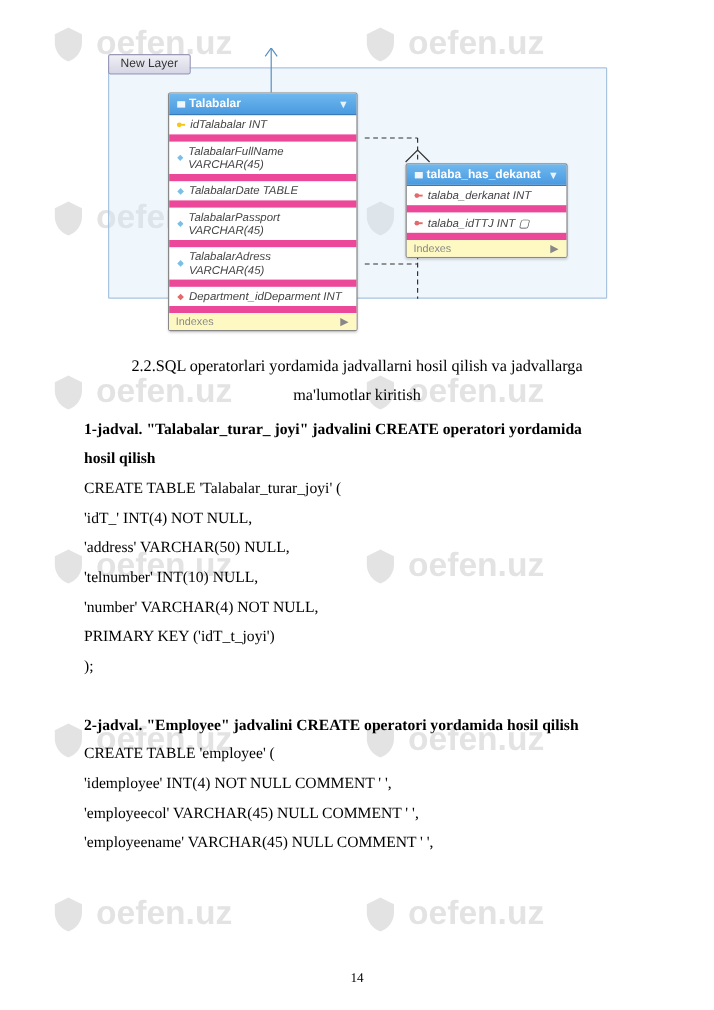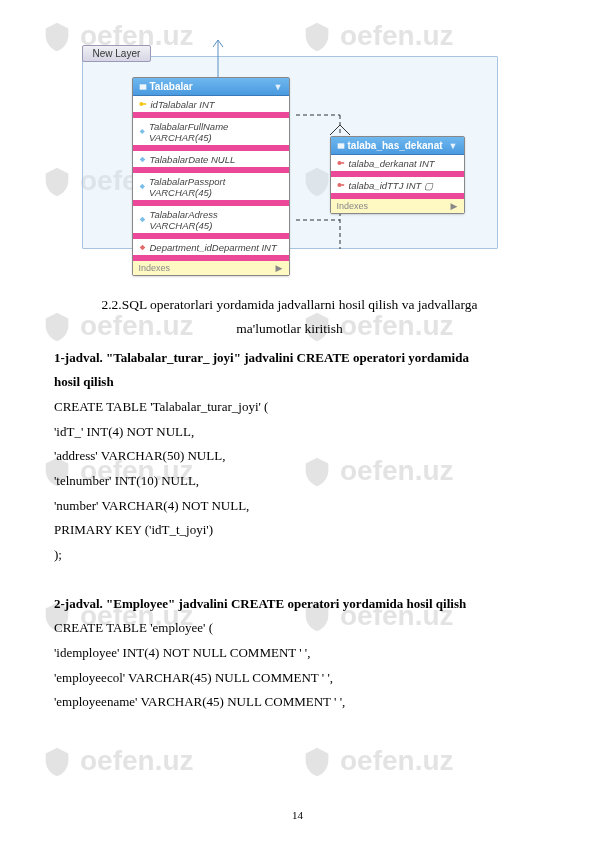--- a/index.html
+++ b/index.html
@@ -26,21 +26,21 @@
       font-size: 28px;
       font-weight: 600;
       color: #d8d8d8;
       opacity: 0.7;
       white-space: nowrap;
     }
     .wm svg { width: 34px; height: 34px; margin-right: 6px; }
     .content {
       position: relative;
       z-index: 2;
-      padding: 40px 70px 0 54px;
+      padding: 40px 70px 0 70px;
     }
     .diagram-box {
       margin: 0 auto 40px auto;
       width: 440px;
       height: 215px;
       position: relative;
     }
     .svg-holder { position: absolute; inset: 0; }
     .layer-tab {
       position: absolute;
@@ -244,21 +244,21 @@
       <div class="table-row">
           <svg class="icon-dia" viewBox="0 0 10 10">
             <polygon points="5,1 9,5 5,9 1,5" fill="#7bbfe8"></polygon>
           </svg>
           <span>TalabalarFullName VARCHAR(45)</span>
         </div>
       <div class="table-row">
           <svg class="icon-dia" viewBox="0 0 10 10">
             <polygon points="5,1 9,5 5,9 1,5" fill="#7bbfe8"></polygon>
           </svg>
-          <span>TalabalarDate NULL</span>
+          <span>TalabalarDate TABLE</span>
         </div>
       <div class="table-row">
           <svg class="icon-dia" viewBox="0 0 10 10">
             <polygon points="5,1 9,5 5,9 1,5" fill="#7bbfe8"></polygon>
           </svg>
           <span>TalabalarPassport VARCHAR(45)</span>
         </div>
       <div class="table-row">
           <svg class="icon-dia" viewBox="0 0 10 10">
             <polygon points="5,1 9,5 5,9 1,5" fill="#7bbfe8"></polygon>

